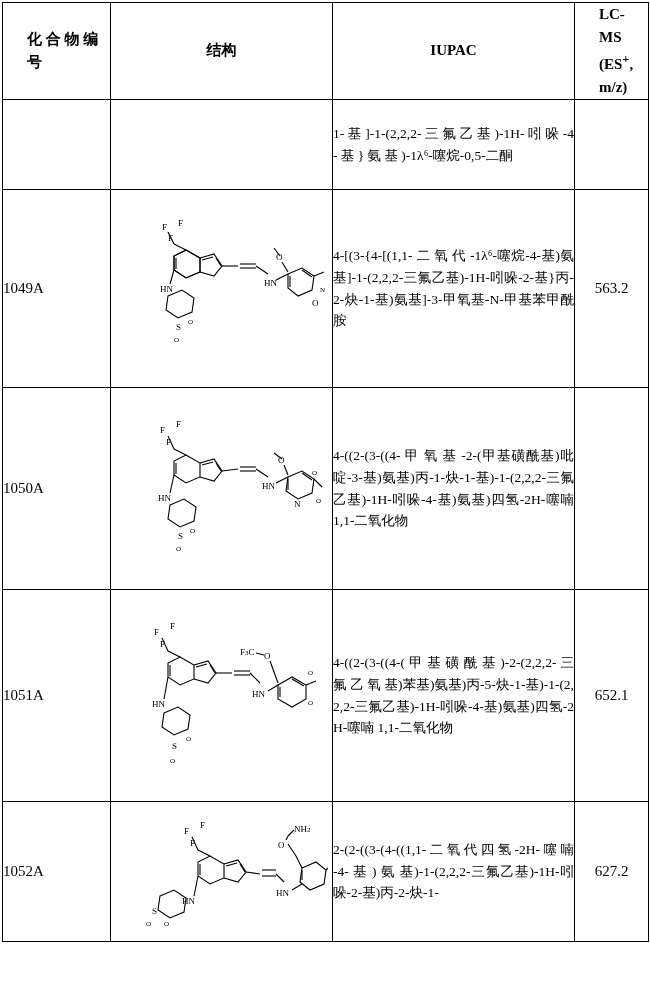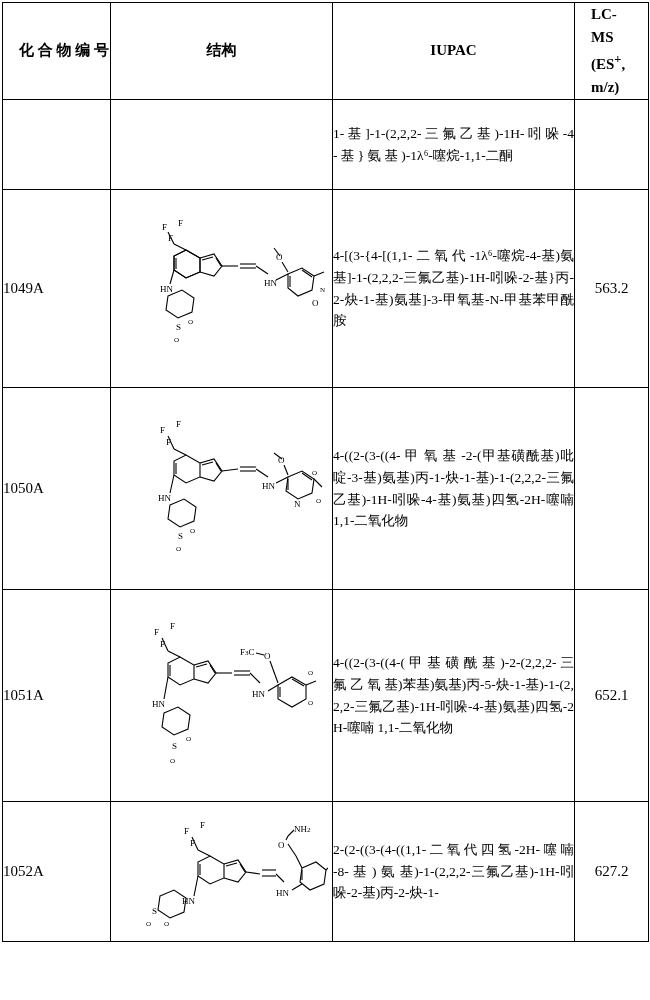--- a/index.html
+++ b/index.html
@@ -38,21 +38,21 @@
   col.c-lcms { width: 74px; }
 
   .hdr {
     font-weight: bold;
     font-size: 15px;
     line-height: 1.55;
     padding: 6px 4px;
   }
   .hdr.left {
     text-align: left;
-    padding-left: 16px;
+    padding-left: 24px;
   }
   .hdr .sub { }
 
   .cell-id {
     text-align: left;
     padding-left: 10px;
     font-size: 15px;
   }
   .cell-lcms {
     text-align: center;
@@ -106,21 +106,21 @@
           <div><span>(ES</span><sup>+</sup><span>,</span></div>
           <div class="sub">m/z)</div>
         </th>
       </tr>
     </thead>
     <tbody>
 
       <tr style="height:90px;">
         <td class="cell-id"></td>
         <td class="cell-struct"></td>
-        <td class="cell-iupac">1- 基 ]-1-(2,2,2- 三 氟 乙 基 )-1H- 吲 哚 -4- 基 } 氨 基 )-1λ⁶-噻烷-1,1-二酮</td>
+        <td class="cell-iupac">1- 基 ]-1-(2,2,2- 三 氟 乙 基 )-1H- 吲 哚 -4- 基 } 氨 基 )-1λ⁶-噻烷-0,5-二酮</td>
         <td class="cell-lcms"></td>
       </tr>
 
       <tr style="height:198px;">
         <td class="cell-id">1049A</td>
         <td class="cell-struct">
           <svg class="struct-svg" width="212" height="150" viewBox="0 0 212 150">
 
             <text x="46" y="16">F</text>
               <text x="62" y="12">F</text>
@@ -293,18 +293,18 @@
             <line x1="210" y1="58" x2="212" y2="56"></line>
 
             <text x="66" y="92">HN</text>
             <line x1="82" y1="64" x2="78" y2="84"></line>
             <polygon points="44,84 58,78 70,86 68,100 54,106 42,98"></polygon>
             <text x="36" y="102">S</text>
             <text x="30" y="114" class="sm">O</text>
             <text x="48" y="114" class="sm">O</text>
           </svg>
         </td>
-        <td class="cell-iupac">2-(2-((3-(4-((1,1- 二 氧 代 四 氢 -2H- 噻 喃 -8- 基 ) 氨 基)-1-(2,2,2-三氟乙基)-1H-吲哚-2-基)丙-2-炔-1-</td>
+        <td class="cell-iupac">2-(2-((3-(4-((1,1- 二 氧 代 四 氢 -2H- 噻 喃 -4- 基 ) 氨 基)-1-(2,2,2-三氟乙基)-1H-吲哚-2-基)丙-2-炔-1-</td>
         <td class="cell-lcms">627.2</td>
       </tr>
     </tbody>
   </table>
 </div>
 
 </body></html>

